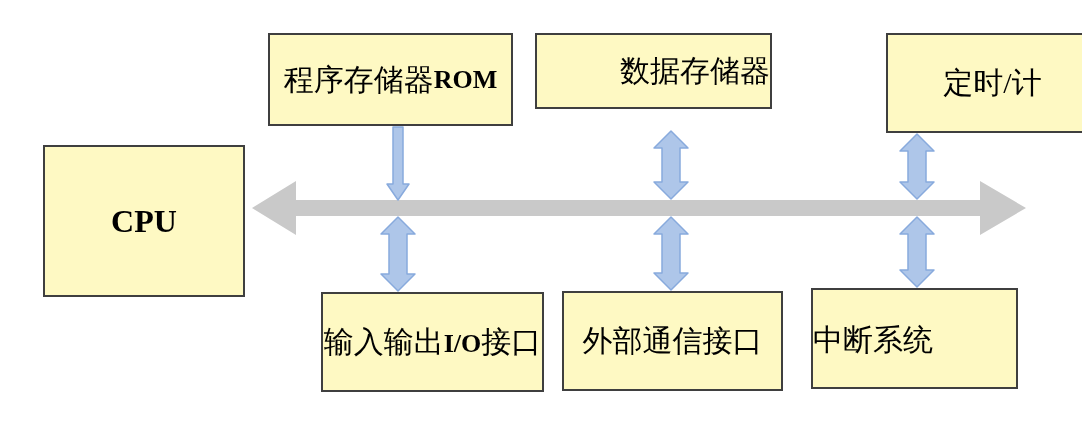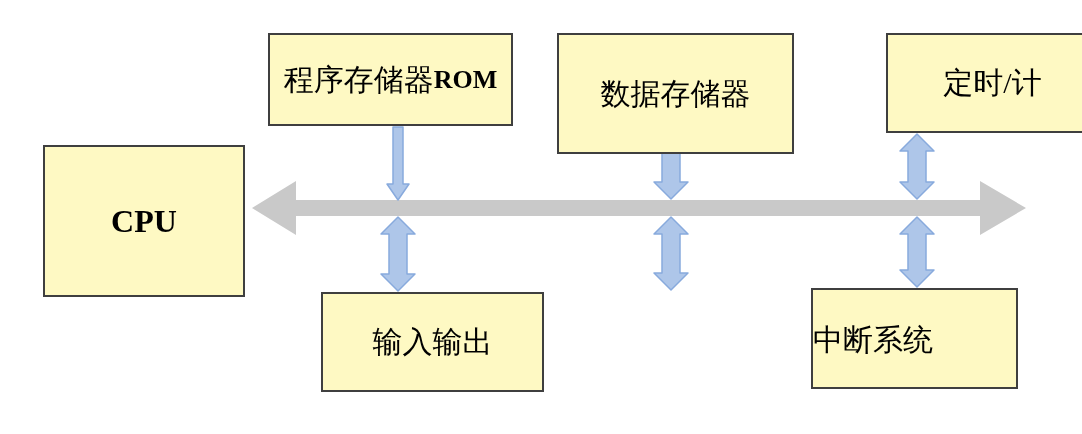--- a/index.html
+++ b/index.html
@@ -43,21 +43,21 @@
     font-size: 30px;
     line-height: 1.38;
     white-space: nowrap;
   }
   .box .acronym {
     font-weight: bold;
     font-size: 26px;
   }
   .box-cpu   { left: 43px;  top: 145px; width: 202px; height: 152px; font-weight: bold; font-size: 32px; }
   .box-rom   { left: 268px; top: 33px;  width: 245px; height: 93px;  }
-  .box-ram   { left: 557px; top: 33px;  width: 237px; height: 121px;  }
+  .box-ram   { left: 535px; top: 33px;  width: 237px; height: 76px; justify-content: flex-end;  }
   .box-timer { left: 886px; top: 33px;  width: 213px; height: 100px; text-align: center; }
   .box-io    { left: 295px; top: 292px; width: 223px; height: 100px; margin-left: 26px; }
   .box-comm  { left: 562px; top: 291px; width: 221px; height: 100px; }
   .box-int   { left: 811px; top: 288px; width: 207px; height: 101px; justify-content: flex-start; padding-top: 2px; }
 </style>
 </head>
 <body>
 
 <div class="canvas">
 
@@ -90,20 +90,25 @@
   <div class="box box-ram">
     <span>数据存储器</span>
   </div>
 
   <div class="box box-timer">
     <span>定时/计</span>
   </div>
 
   <div class="box box-io">
     <span>输入输出</span>
+    <span><span class="acronym">I/O</span><span>接口</span></span>
   </div>
 
+  <div class="box box-comm">
+    <span>外部通信接</span>
+    <span>口</span>
+  </div>
 
   <div class="box box-int">
     <span>中断系统</span>
   </div>
 
 </div>
 
 </body></html>

